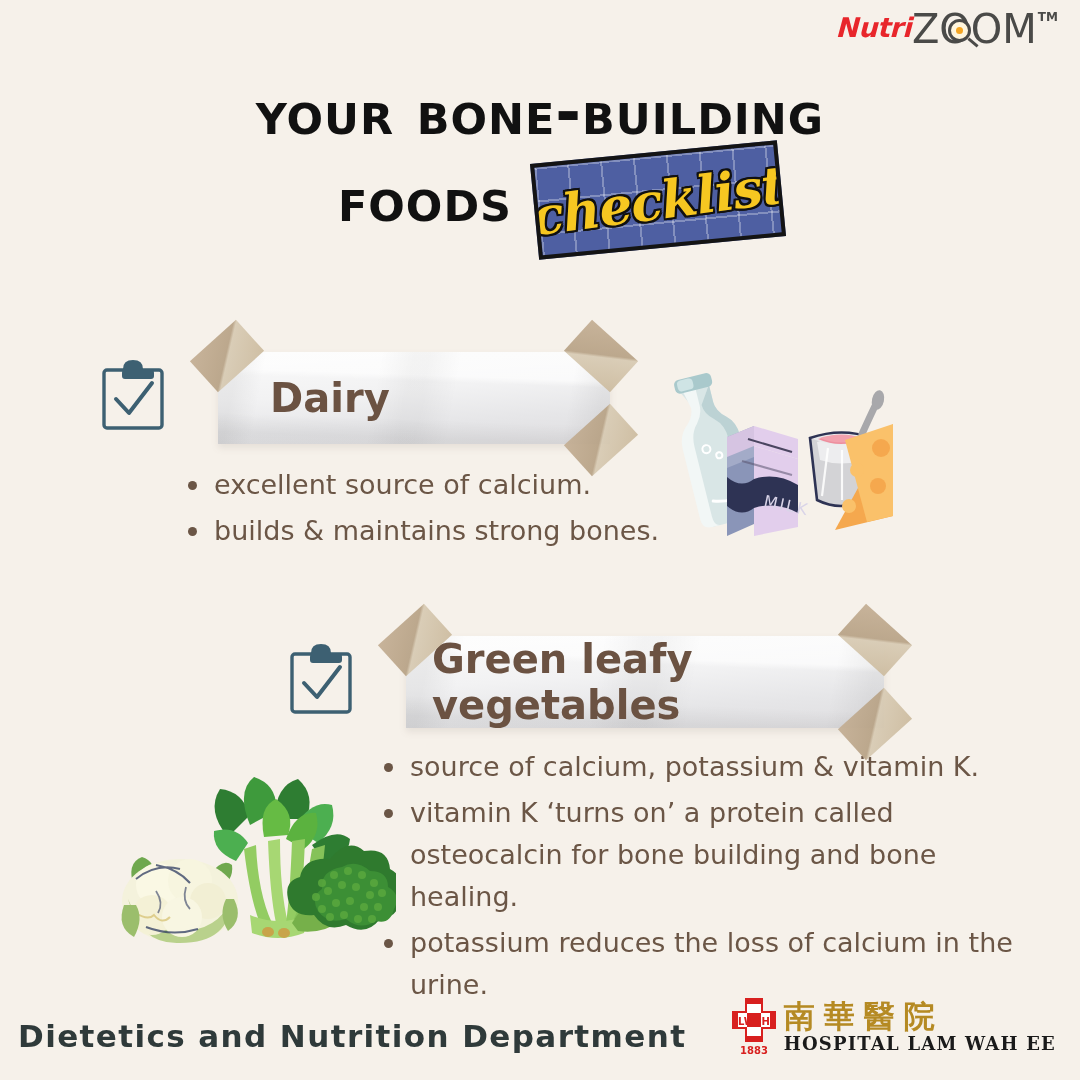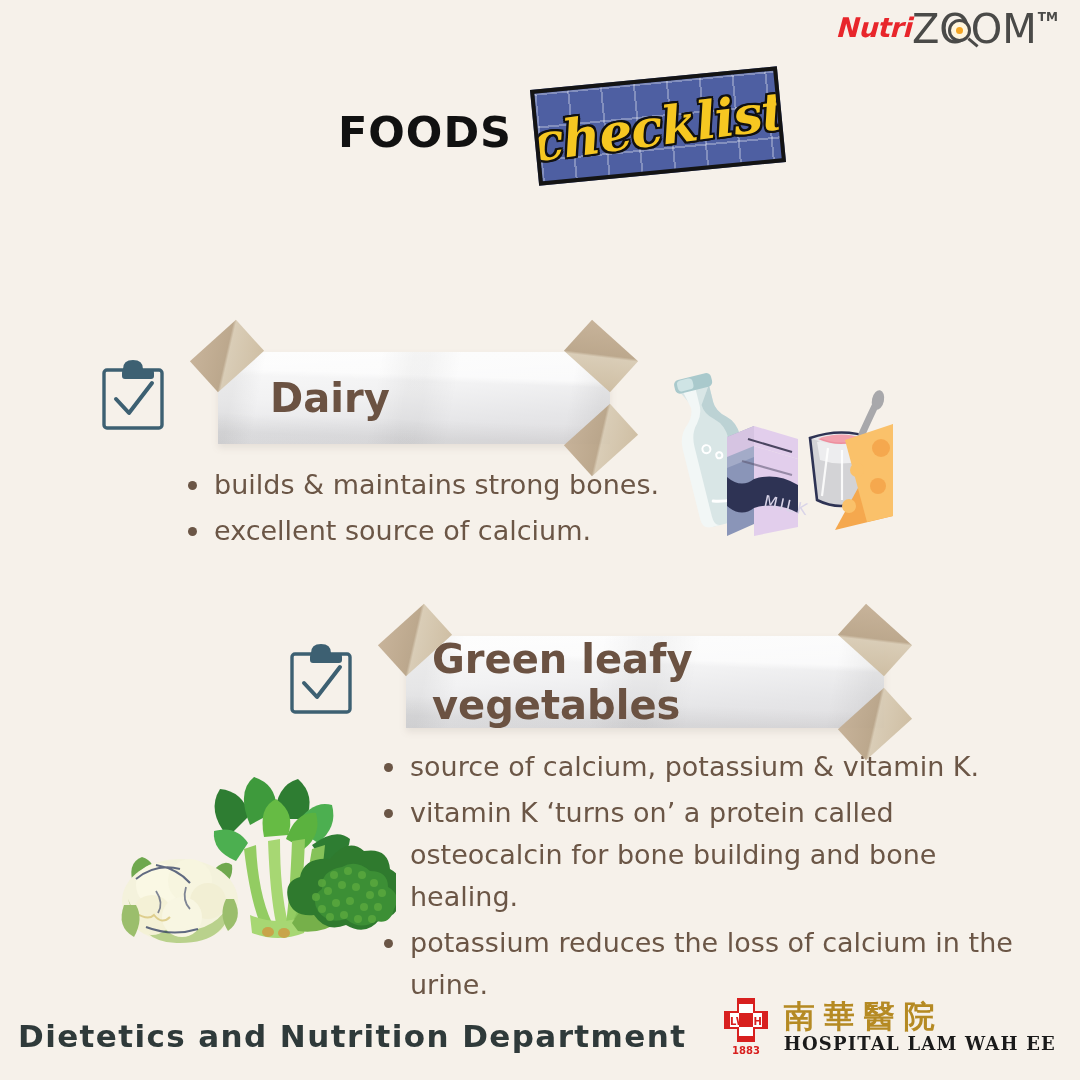--- a/index.html
+++ b/index.html
@@ -244,21 +244,21 @@
     letter-spacing: 1.4px;
     color: #2F3A3A;
   }
 
   .hospital-logo {
     position: absolute;
     right: 24px;
     bottom: 22px;
     display: flex;
     align-items: center;
-    gap: 12px;
+    gap: 4px;
   }
   .cross-mark {
     position: relative;
     width: 52px;
     height: 62px;
     flex: none;
   }
   .hosp-words { display: flex; flex-direction: column; }
   .hosp-cn {
     font-family: "DejaVu Serif", serif;
@@ -285,20 +285,21 @@
   <div class="brand">
     <span class="brand-nutri">Nutri</span>
     <span class="brand-zoom">
       <span>ZOOM</span>
       <span class="magnif"></span>
     </span>
     <span class="brand-tm">TM</span>
   </div>
 
   <div class="title-block">
+    <div class="title-line">YOUR BONE-BUILDING</div>
     <div class="title-line-2">
       <span class="title-line">FOODS</span>
       <span class="checklist-badge">
         <span class="grid"></span>
         <span class="word">checklist</span>
       </span>
     </div>
   </div>
 
   <div class="section" style="top:352px; left:96px;">
@@ -316,22 +317,22 @@
 
       <span class="banner" style="width:392px;">
         <span class="tape tl"></span>
         <span class="tape tr"></span>
         <span class="tape br"></span>
         <span class="banner-title" style="margin-left:52px;">Dairy</span>
       </span>
     </div>
 
     <ul class="bullets" style="top:112px; left:88px; font-size:27px; line-height:42px; width:520px;">
+      <li>excellent source of calcium.</li>
       <li>builds &amp; maintains strong bones.</li>
-      <li>excellent source of calcium.</li>
     </ul>
   </div>
 
   <div style="position:absolute; top:360px; left:650px; width:250px; height:185px;">
     <svg width="250" height="185" viewBox="0 0 250 185">
 
       <g transform="rotate(-14 62 95)">
         <path d="M46 26 h30 v18 q0 9 9 17 q9 8 9 22 v72 q0 10-10 10 h-37 q-10 0-10-10 v-72 q0-14 9-22 q9-8 9-17 z" fill="#D9E6E6"></path>
         <path d="M49 26 h13 v18 q0 9 -7 17 q-8 8-8 22 v72 q0 10 7 10 h-9 q-10 0-10-10 v-72 q0-14 9-22 q9-8 9-17 z" fill="#F2F7F6"></path>
         <path d="M76 26 h0 v18 q0 9 9 17 q9 8 9 22 v72 q0 10-10 10 h-12 q10 0 10-10 v-72 q0-14-9-22 q-9-8-9-17 z" fill="#BCD2D4"></path>

